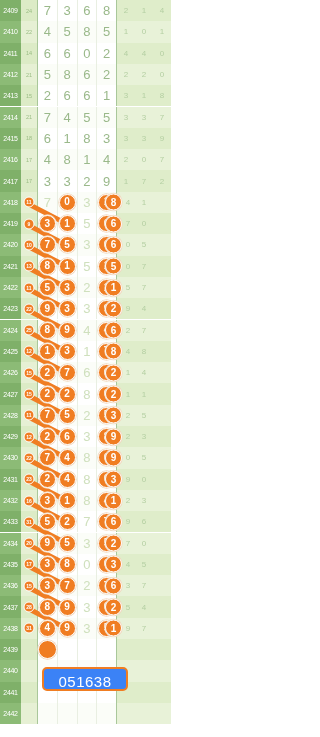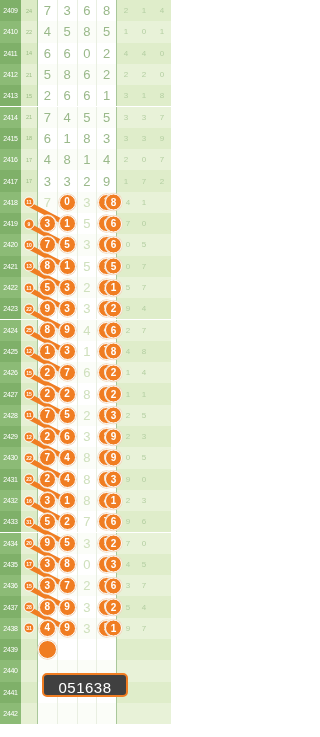--- a/index.html
+++ b/index.html
@@ -111,29 +111,28 @@
     position: absolute;
     left: 0; top: 0;
     width: 171px; height: 737px;
     pointer-events: none;
     z-index: 4;
   }
   
   .resultbox {
     position: absolute;
     z-index: 9;
-    background: #404040;
+    background: #3b82f6;
     border: 2px solid #f07d22;
     border-radius: 5px;
     color: #ffffff;
     font-size: 15px;
     letter-spacing: 0.5px;
     display: flex; align-items: center; justify-content: center;
     padding: 7px 6px 2px;
-    margin-top: 6px;
   }
 </style>
 </head>
 <body>
 
 <div id="grid">
 
   <svg id="lines" viewBox="0 0 171 737" preserveAspectRatio="none">
       <line x1="31" y1="205.35000000000002" x2="66.25" y2="223.65" stroke="#f07d22" stroke-width="5" stroke-linecap="round"></line>
       <line x1="31" y1="226.65" x2="66.25" y2="244.95000000000002" stroke="#f07d22" stroke-width="5" stroke-linecap="round"></line>

